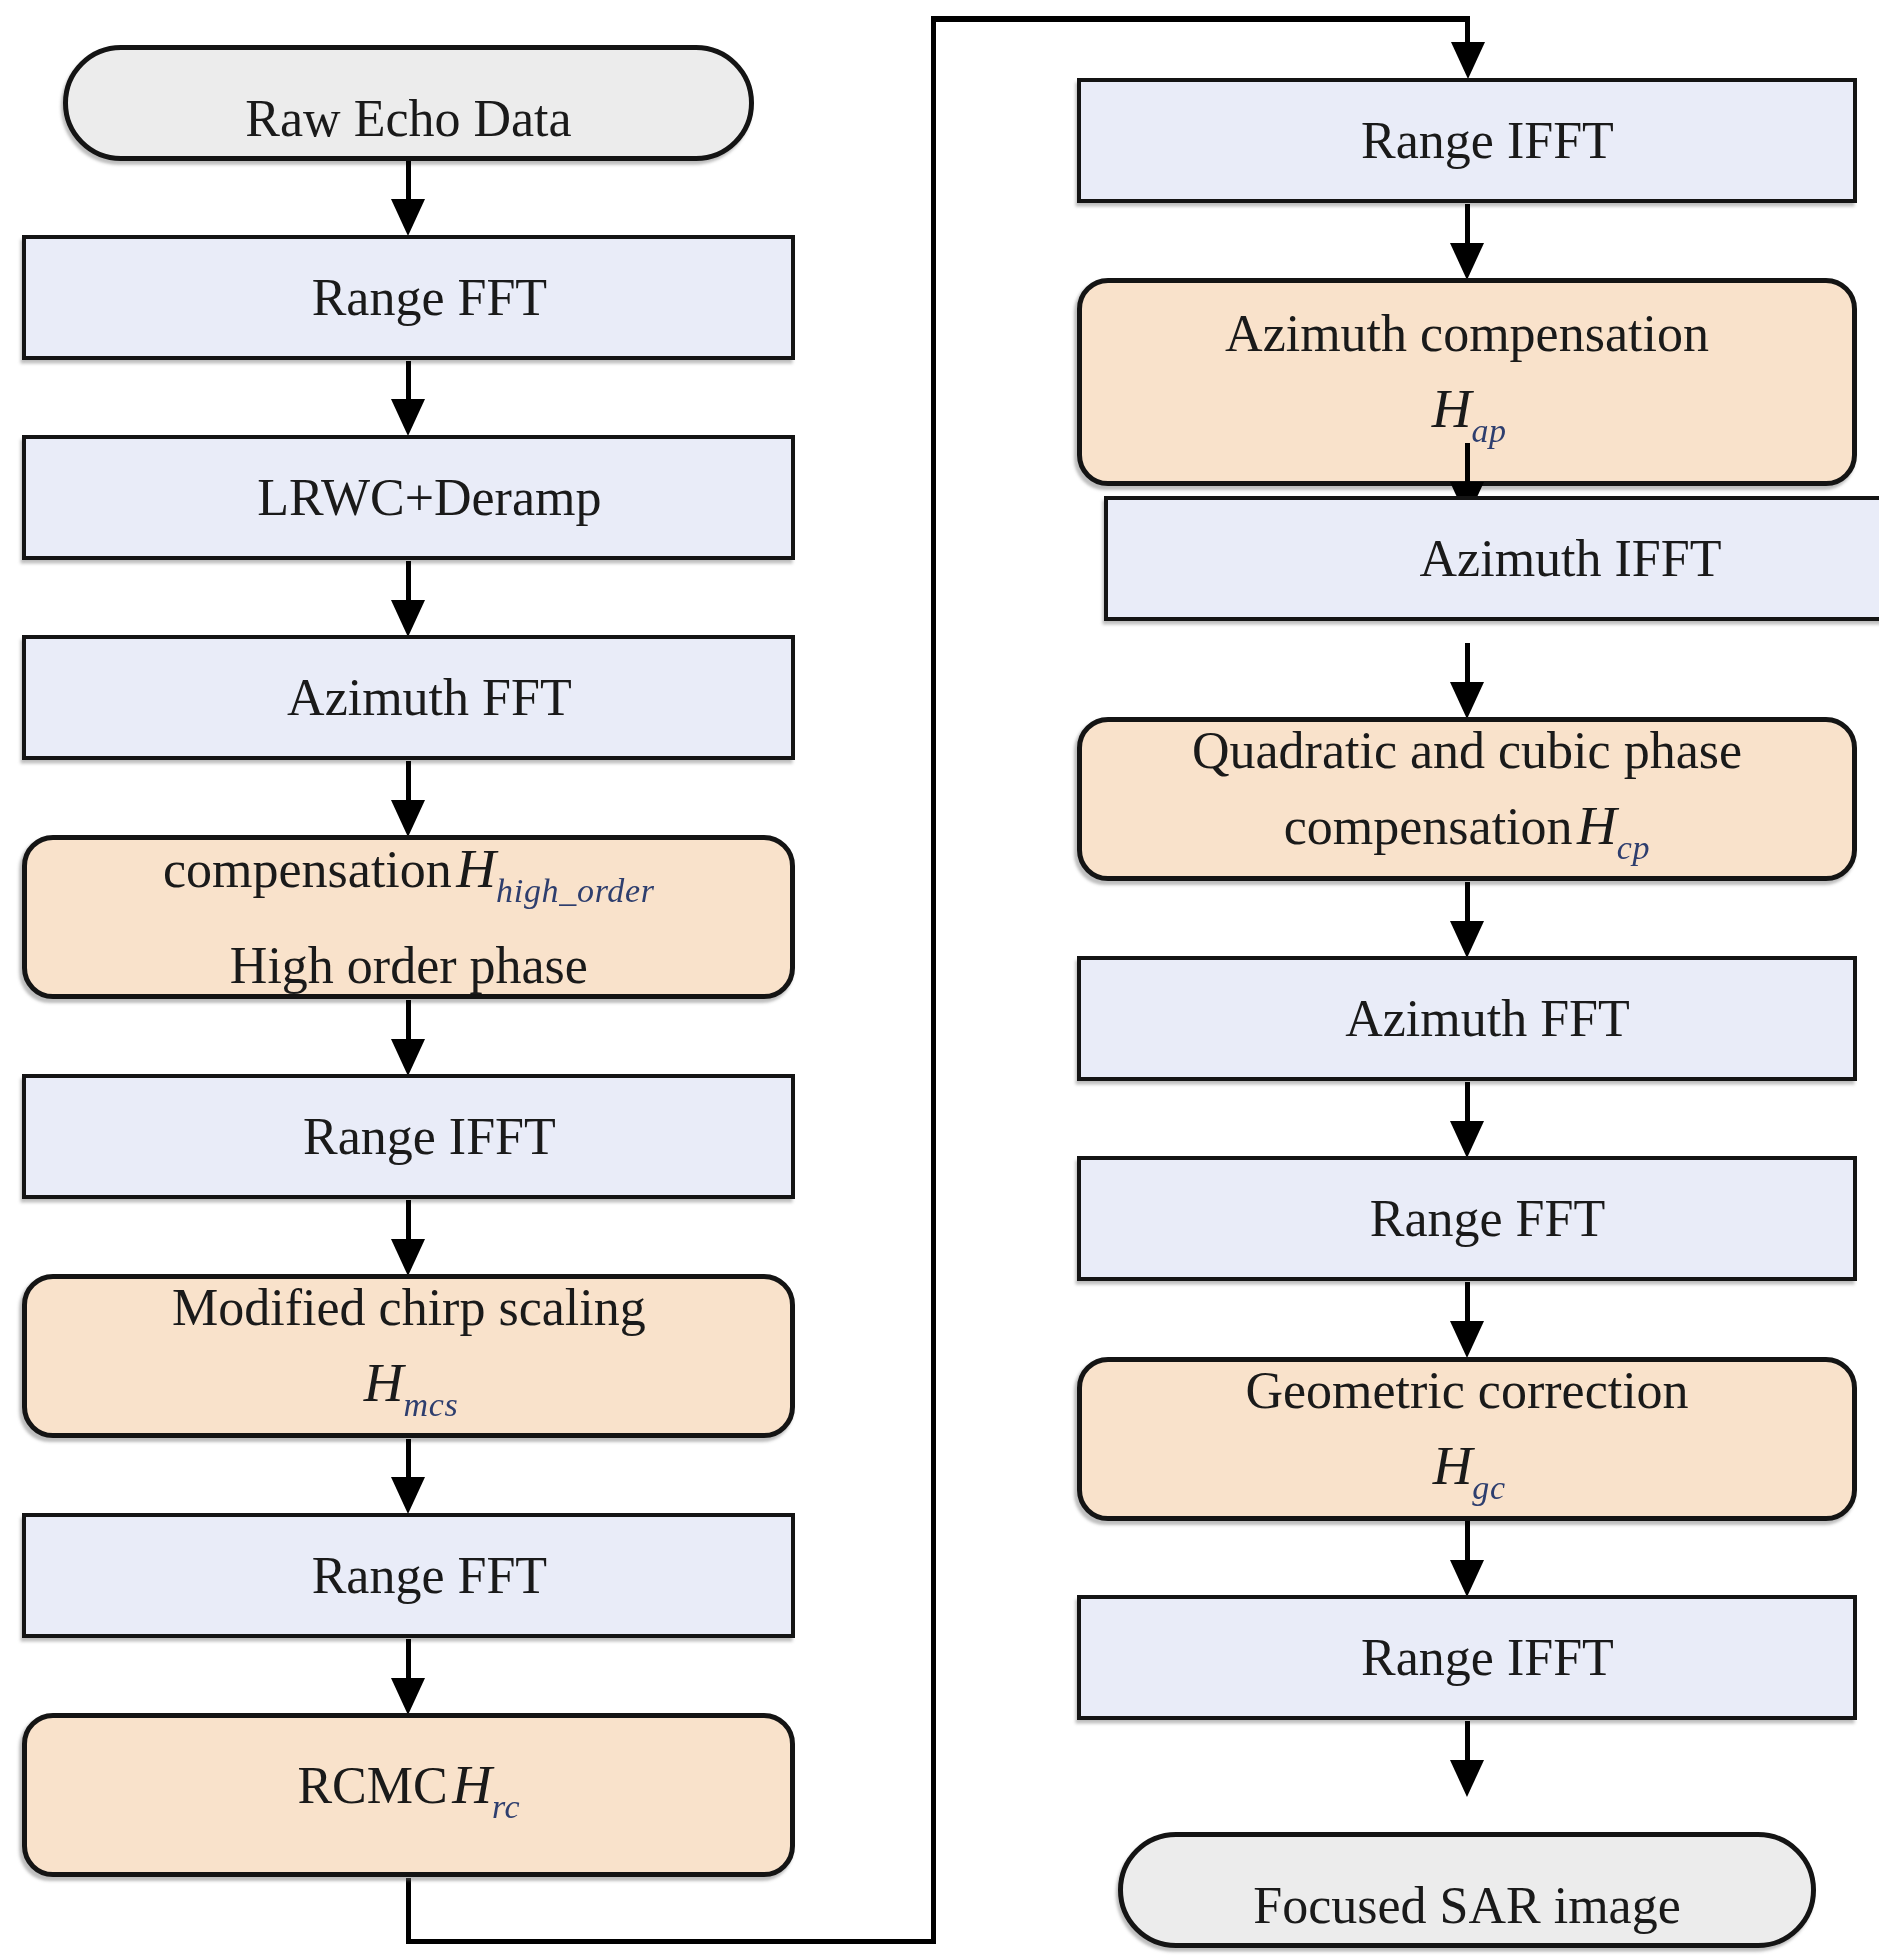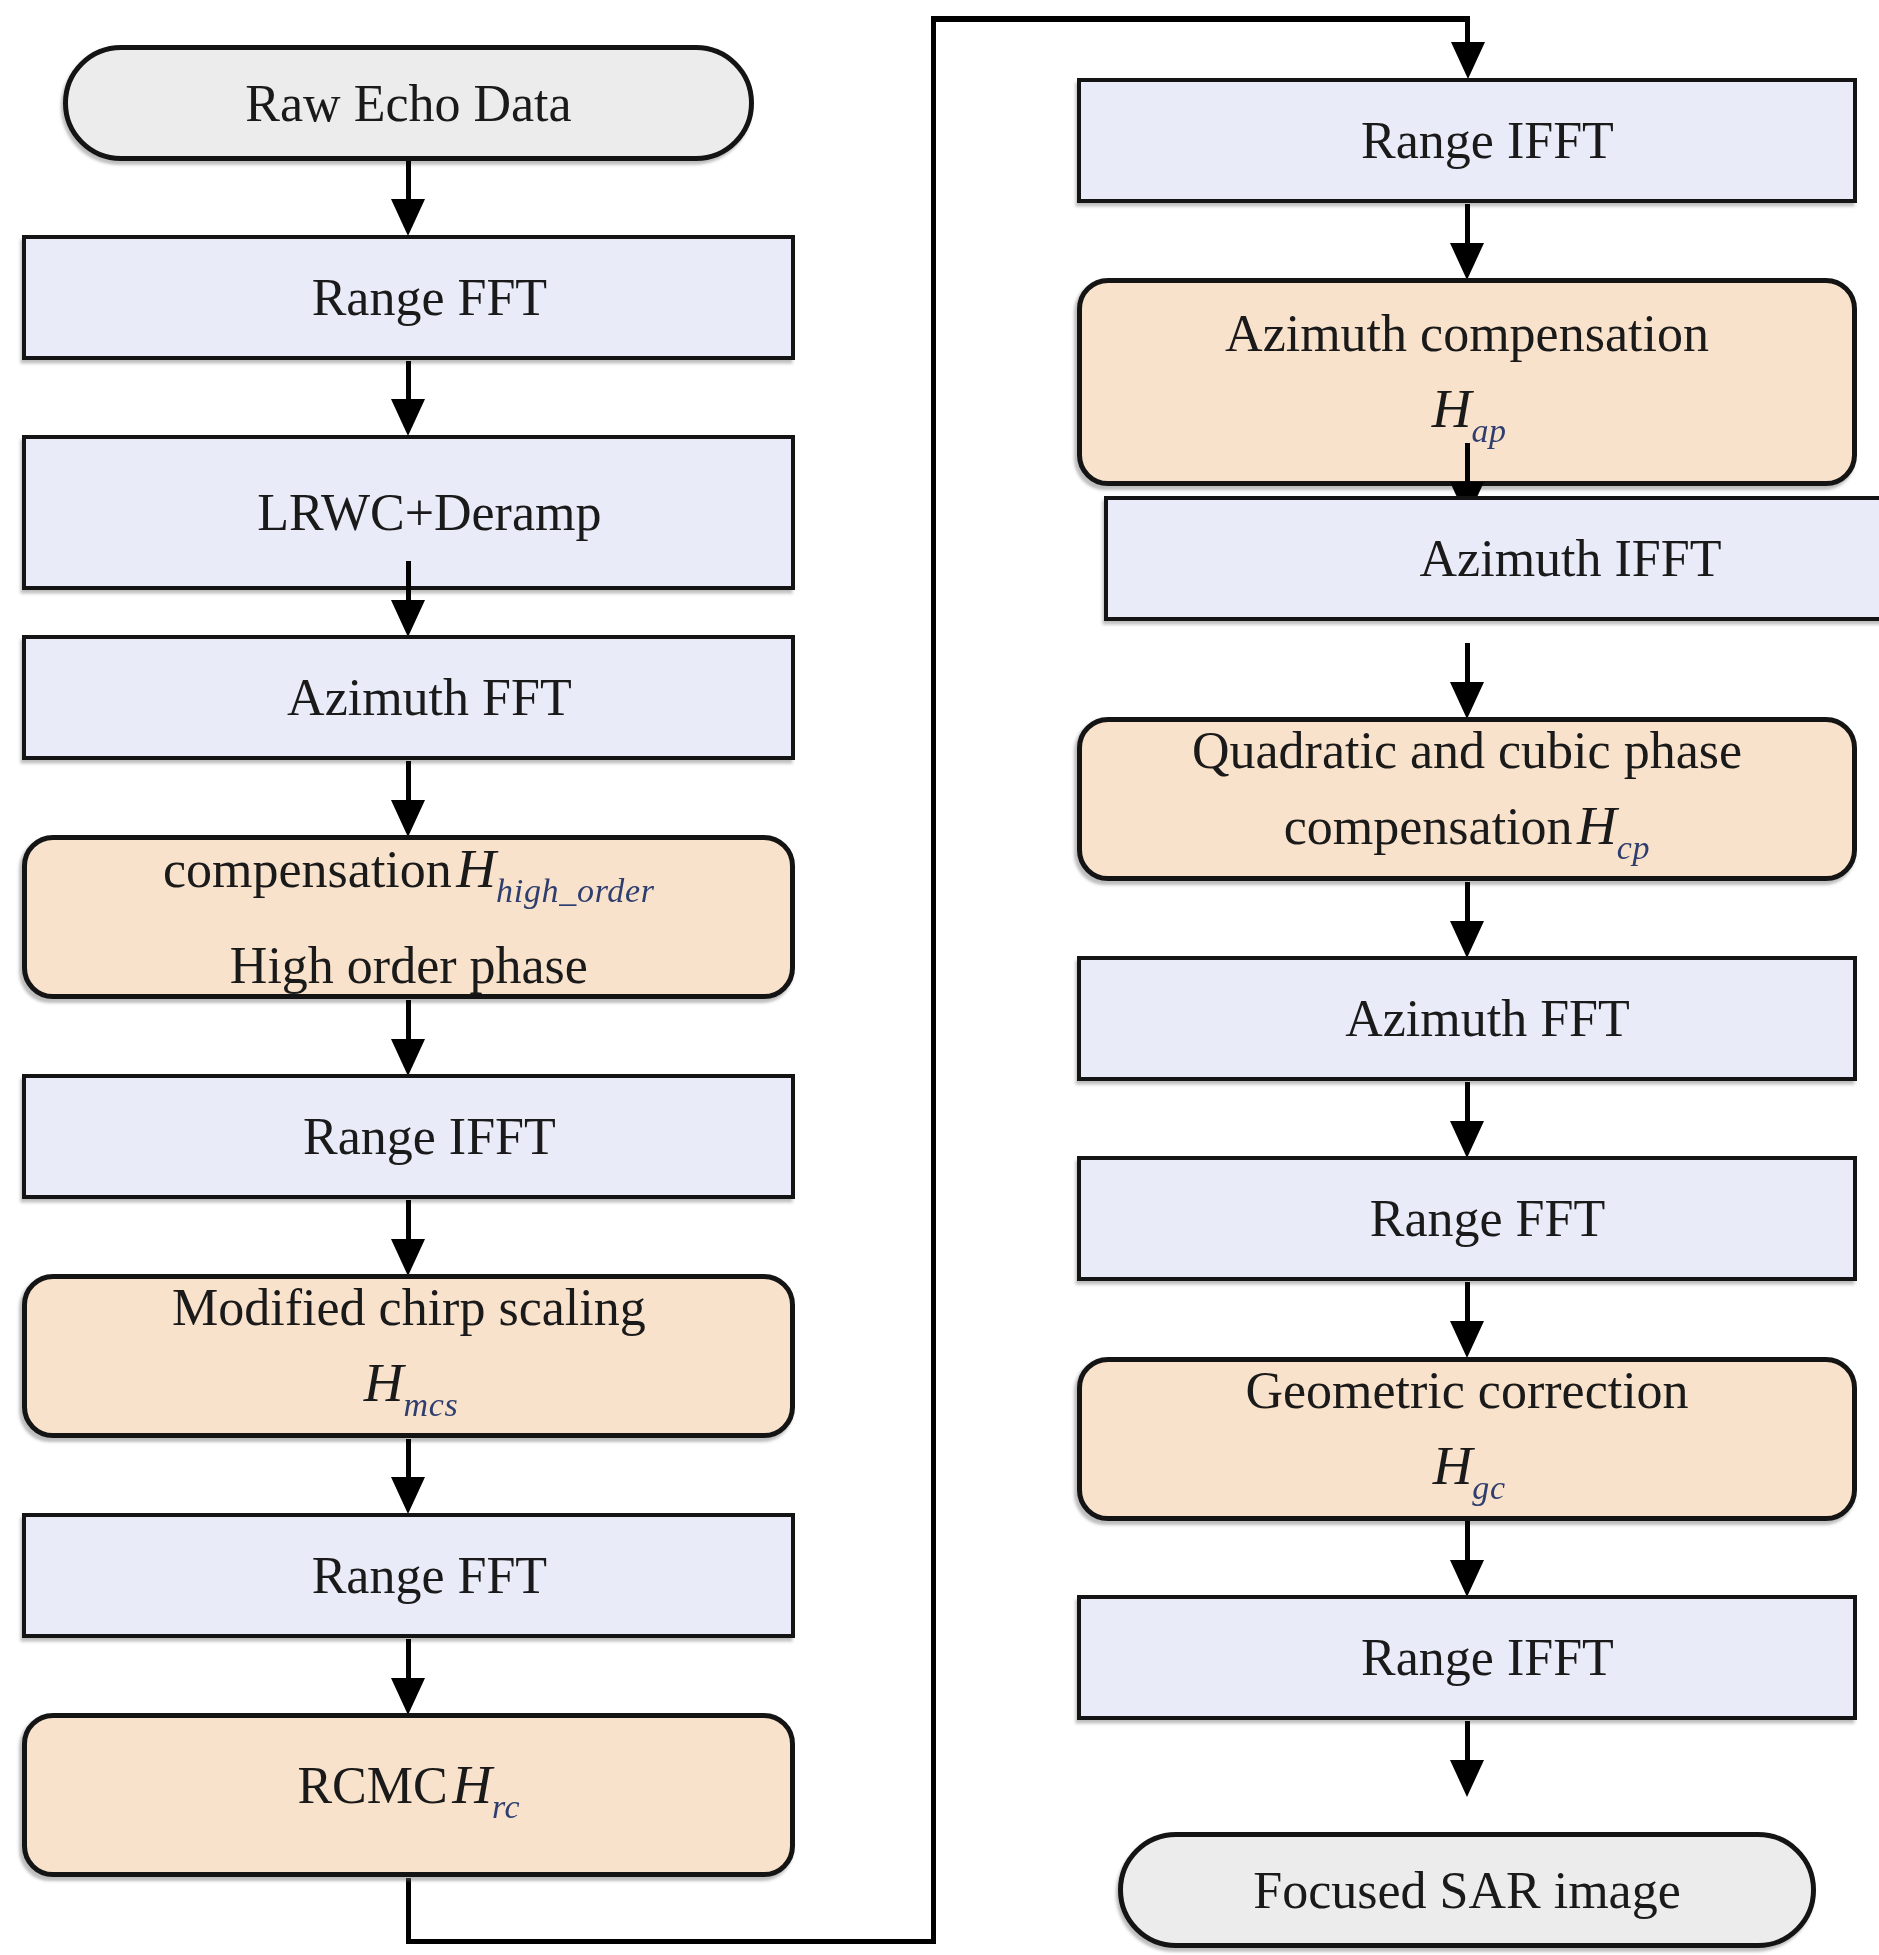--- a/index.html
+++ b/index.html
@@ -31,20 +31,21 @@
   }
   .node.filter {
     background: var(--filter-fill);
     border: 5.2px solid var(--border-color);
     border-radius: 31px;
   }
   .node.terminator {
     background: var(--terminator-fill);
     border: 5.2px solid var(--border-color);
     border-radius: 746px;
+    justify-content: flex-end;
   }
   .label-line { white-space: nowrap; }
   .formula-base {
     font-style: italic;
     font-size: 55px;
     padding-left: 4.5px;
   }
   .formula-sub {
     font-style: italic;
     font-size: 34px;
@@ -79,21 +80,21 @@
 <div class="node terminator" style="left: 63px; top: 45px; width: 691px; height: 116px;">
       <div class="label-line"><span>Raw Echo Data</span></div>
     </div>
     <div class="arrow-stem" style="left: 406px; top: 161px; width: 5.2px; height: 42px;"></div>
     <div class="arrow-head" style="left: 391px; top: 199px;"></div>
     <div class="node process" style="left: 22.4px; top: 235px; width: 773px; height: 125px;">
       <div class="label-line"><span>Range FFT</span></div>
     </div>
     <div class="arrow-stem" style="left: 406px; top: 361px; width: 5.2px; height: 42px;"></div>
     <div class="arrow-head" style="left: 391px; top: 399px;"></div>
-    <div class="node process" style="left: 22.4px; top: 435px; width: 773px; height: 155px;">
+    <div class="node process" style="left: 22.4px; top: 435px; width: 773px; height: 125px;">
       <div class="label-line"><span>LRWC+Deramp</span></div>
     </div>
     <div class="arrow-stem" style="left: 406px; top: 561px; width: 5.2px; height: 42px;"></div>
     <div class="arrow-head" style="left: 391px; top: 600px;"></div>
     <div class="node process" style="left: 22.4px; top: 635px; width: 773px; height: 125px;">
       <div class="label-line"><span>Azimuth FFT</span></div>
     </div>
     <div class="arrow-stem" style="left: 406px; top: 761px; width: 5.2px; height: 42px;"></div>
     <div class="arrow-head" style="left: 391px; top: 800px;"></div>
     <div class="node filter" style="left: 22.4px; top: 835px; width: 773px; height: 164px;">

